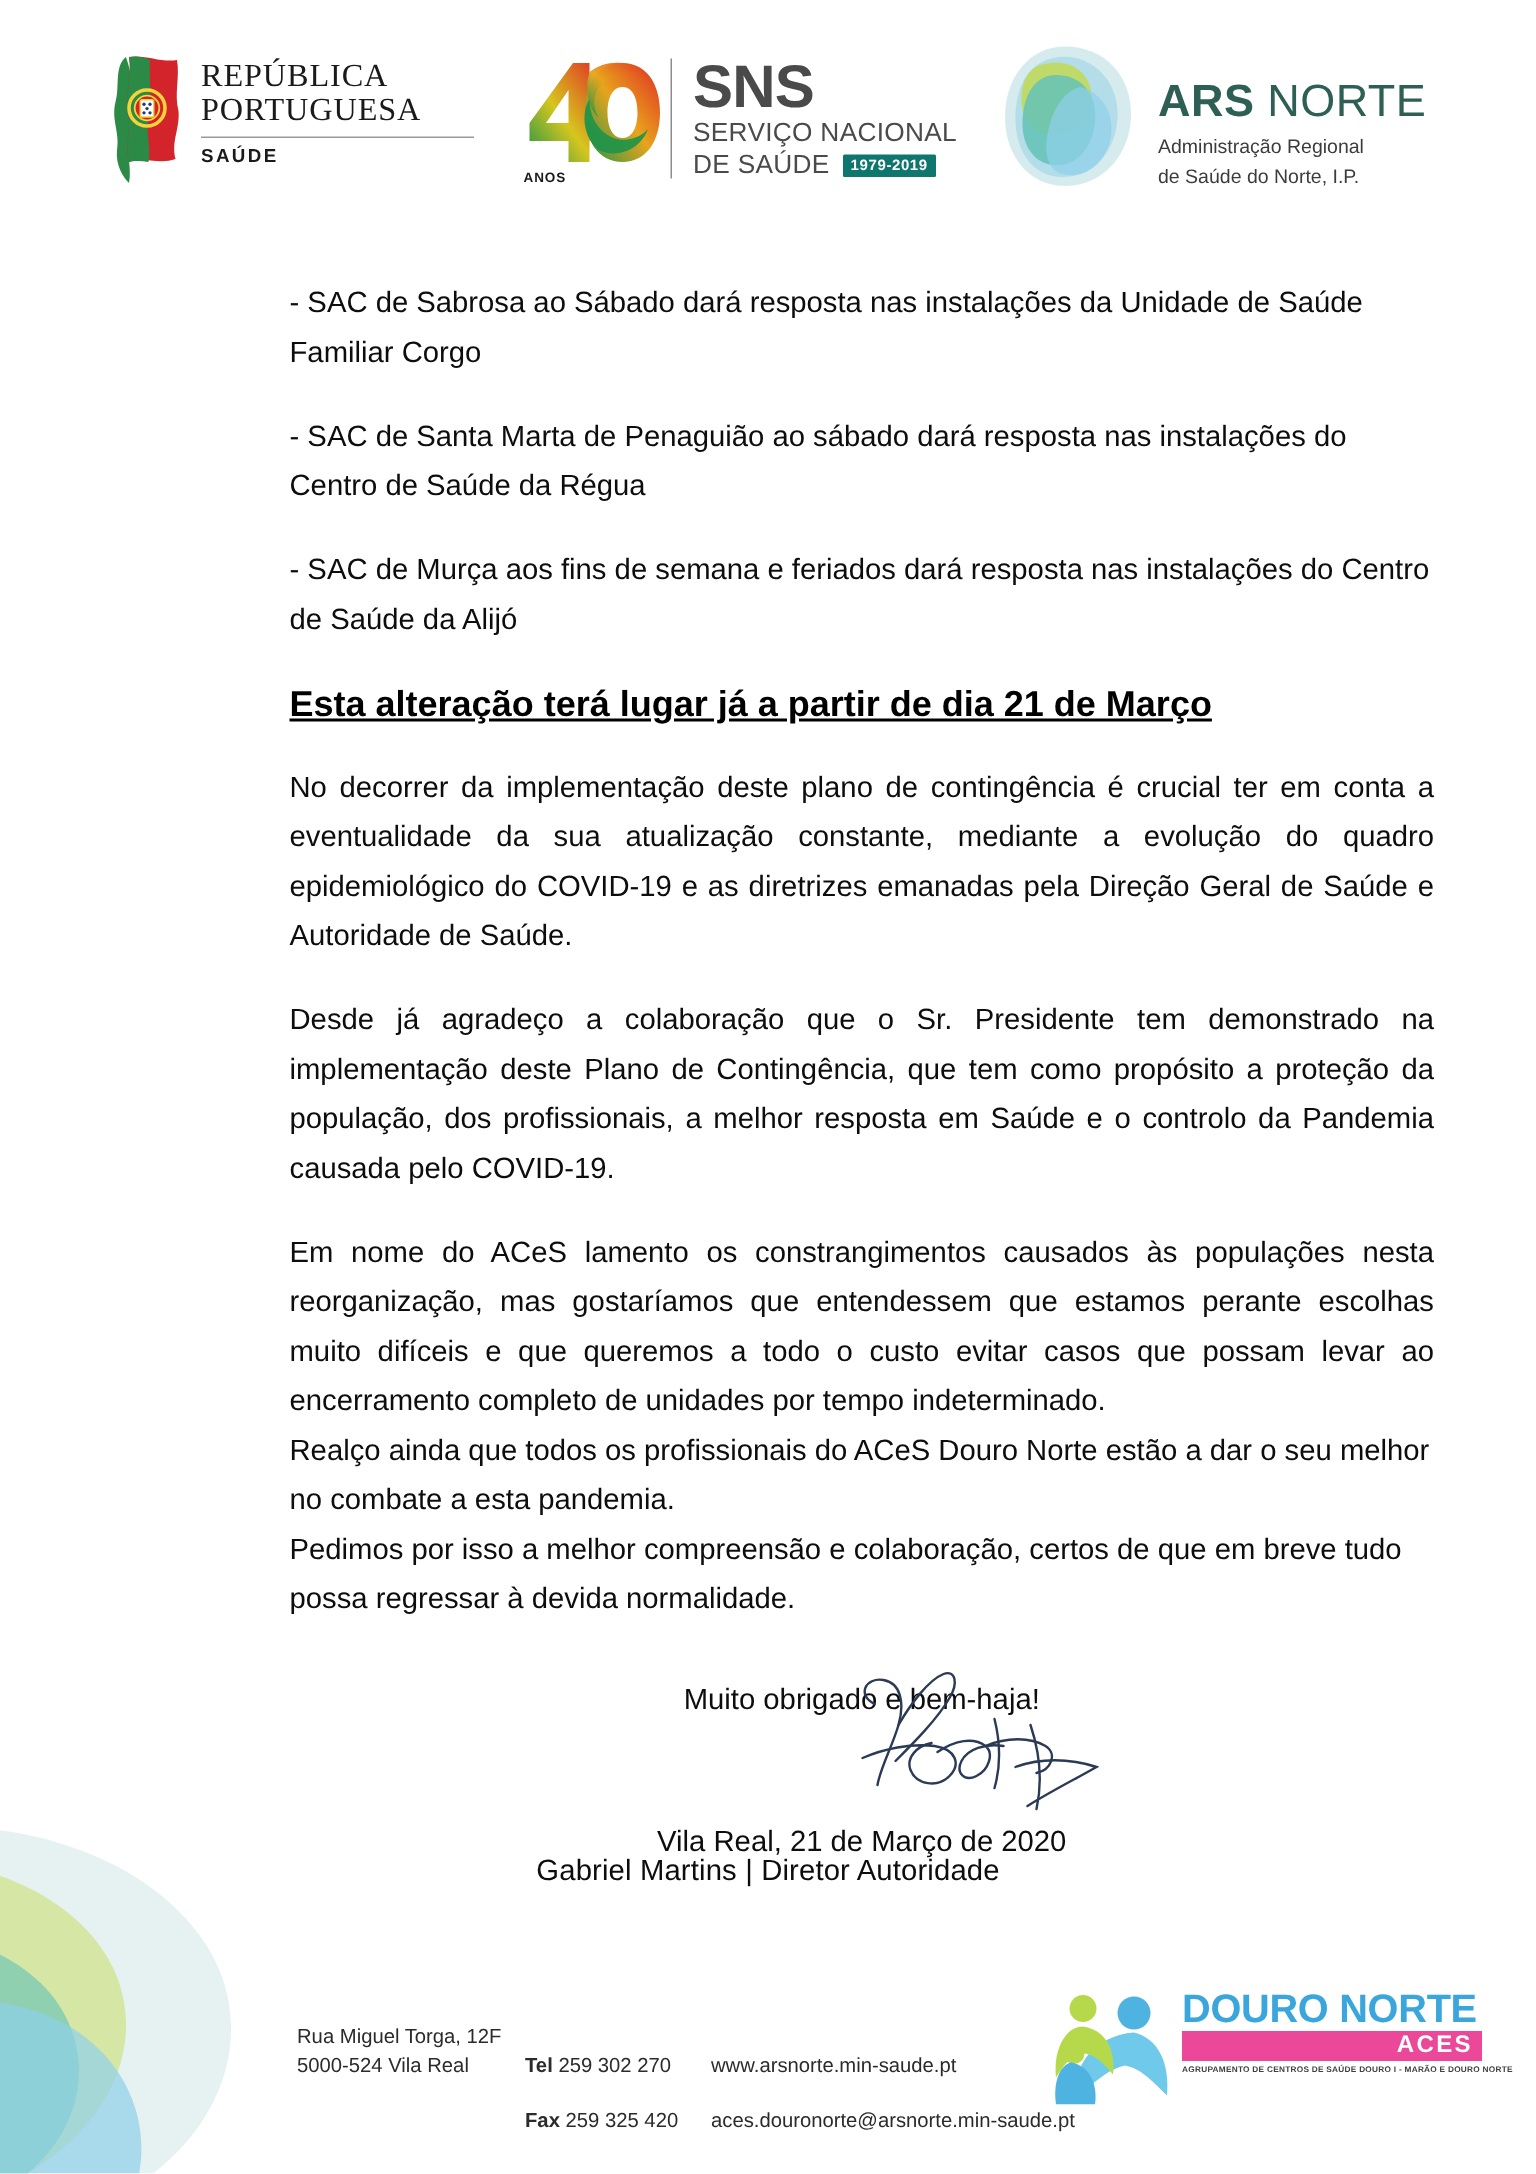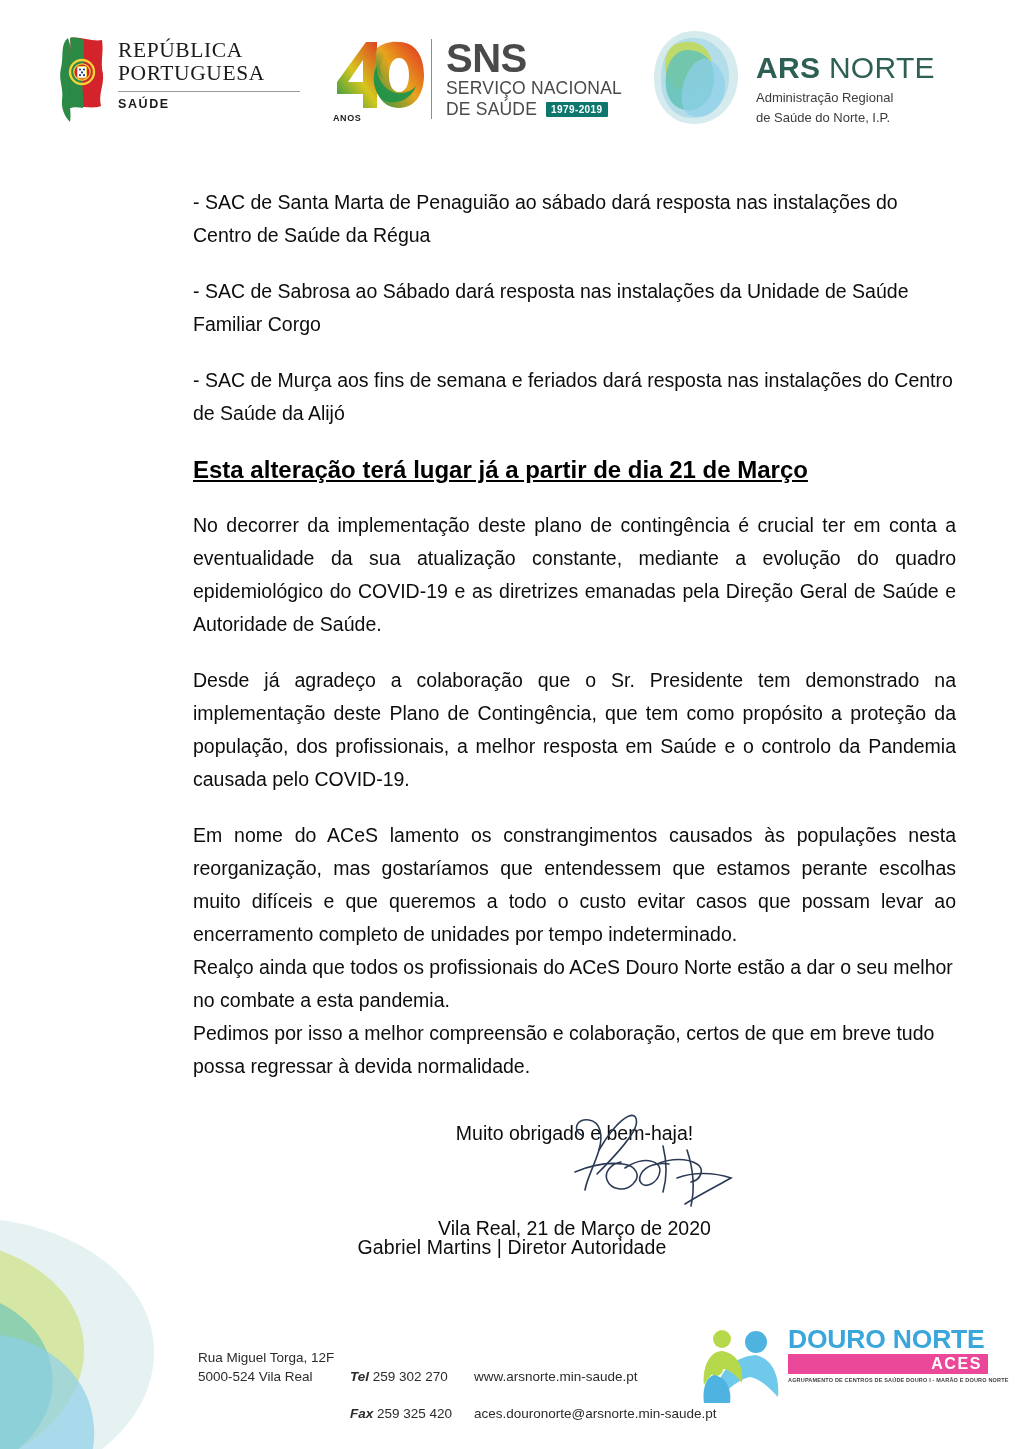--- a/index.html
+++ b/index.html
@@ -18,21 +18,21 @@
     height: 1449px;
     margin: 0 auto;
     background: #ffffff;
     overflow: hidden;
   }
 
   
   .header {
     position: absolute;
     top: 22px;
-    left: 0;
+    left: 16px;
     width: 948px;
     height: 120px;
   }
 
   
   .logo-rp {
     position: absolute;
     left: 58px;
     top: 12px;
     display: flex;
@@ -215,21 +215,21 @@
     left: 198px;
     top: 14px;
     display: flex;
     font-size: 13.5px;
     line-height: 18.5px;
     color: #2b2b2b;
   }
   .fc-col { white-space: pre-line; }
   .fc-col.addr { width: 152px; }
   .fc-col.tel { width: 124px; }
-  .fc-col.tel b { font-weight: 700; font-style: italic; }
+  .fc-col.tel b { font-weight: 700; }
   .fc-col.web { }
 
   .footer-logo {
     position: absolute;
     left: 700px;
     top: -18px;
     width: 290px;
     height: 92px;
   }
   .fl-mark { position: absolute; left: 0; top: 6px; width: 86px; height: 80px; }
@@ -351,22 +351,22 @@
       </svg>
       <div class="ars-text">
         <div class="ars-title"><b>ARS</b><span class="light"> NORTE</span></div>
         <div class="ars-sub">Administração Regional
 de Saúde do Norte, I.P.</div>
       </div>
     </div>
   </div>
 
   <div class="body-area">
+    <p class="para">- SAC de Sabrosa ao Sábado dará resposta nas instalações da Unidade de Saúde Familiar Corgo</p>
     <p class="para">- SAC de Santa Marta de Penaguião ao sábado dará resposta nas instalações do Centro de Saúde da Régua</p>
-    <p class="para">- SAC de Sabrosa ao Sábado dará resposta nas instalações da Unidade de Saúde Familiar Corgo</p>
     <p class="para">- SAC de Murça aos fins de semana e feriados dará resposta nas instalações do Centro de Saúde da Alijó</p>
 
     <p class="heading-bold">Esta alteração terá lugar já a partir de dia 21 de Março</p>
 
     <p class="para justify">No decorrer da implementação deste plano de contingência é crucial ter em conta a eventualidade da sua atualização constante, mediante a evolução do quadro epidemiológico do COVID-19 e as diretrizes emanadas pela Direção Geral de Saúde e Autoridade de Saúde.</p>
     <p class="para justify">Desde já agradeço a colaboração que o Sr. Presidente tem demonstrado na implementação deste Plano de Contingência, que tem como propósito a proteção da população, dos profissionais, a melhor resposta em Saúde e o controlo da Pandemia causada pelo COVID-19.</p>
     <p class="para justify tight">Em nome do ACeS lamento os constrangimentos causados às populações nesta reorganização, mas gostaríamos que entendessem que estamos perante escolhas muito difíceis e que queremos a todo o custo evitar casos que possam levar ao encerramento completo de unidades por tempo indeterminado.</p>
     <p class="para tight">Realço ainda que todos os profissionais do ACeS Douro Norte estão a dar o seu melhor no combate a esta pandemia.</p>
     <p class="para">Pedimos por isso a melhor compreensão e colaboração, certos de que em breve tudo possa regressar à devida normalidade.</p>
 

